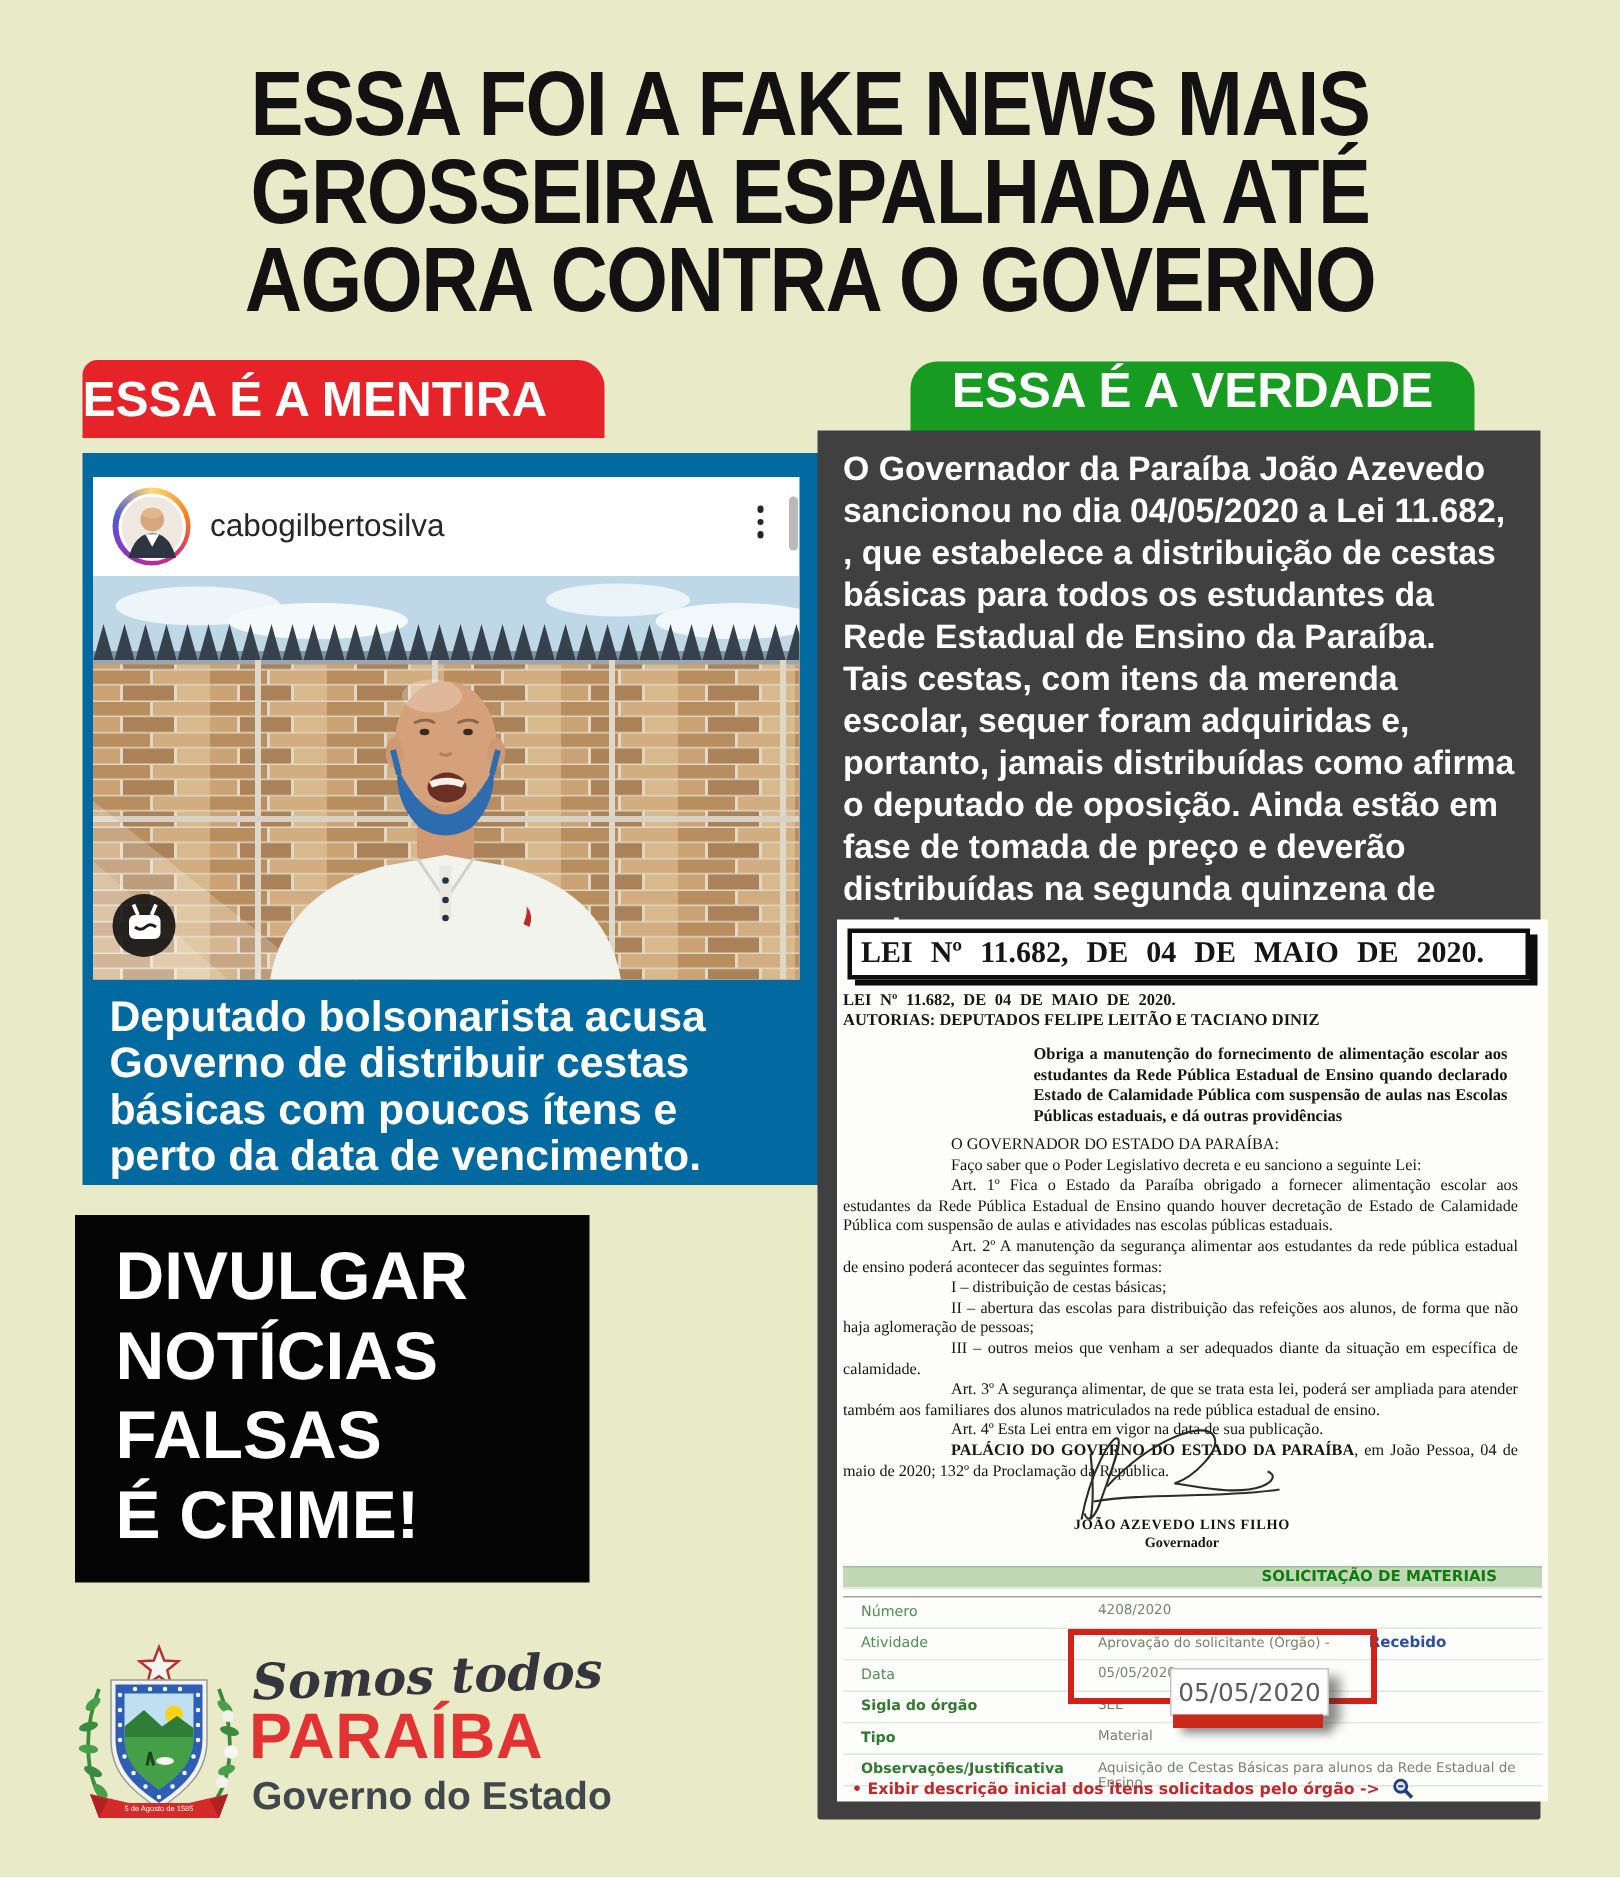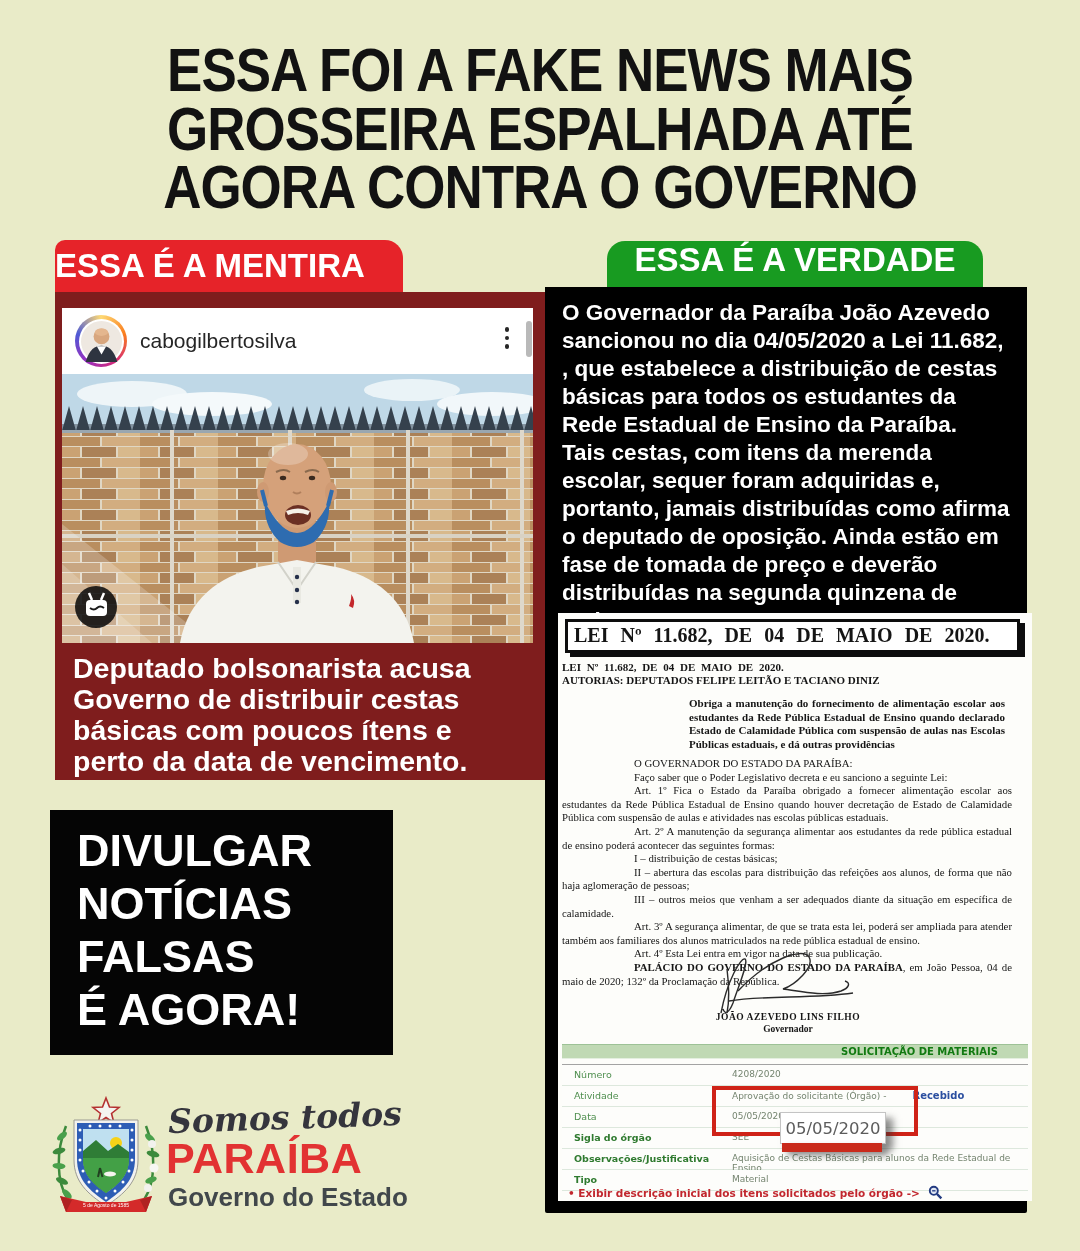--- a/index.html
+++ b/index.html
@@ -6,40 +6,40 @@
   .poster{position:relative;width:1080px;height:1251px;background:#e9ebc8;overflow:hidden;
           font-family:"Liberation Sans",sans-serif;margin:0 auto;}
   
   .headline{position:absolute;top:40px;left:0;width:1080px;text-align:center;color:#121212;
             font-weight:bold;font-size:54px;line-height:52px;letter-spacing:-1px;
             transform:scale(.98,1.13);transform-origin:center top;}
   
   .lie-label{position:absolute;left:55px;top:240px;width:348px;height:52px;background:#e62329;
              border-radius:10px 18px 0 0;color:#fff;font-weight:bold;font-size:33px;
              display:flex;align-items:center;justify-content:flex-start;letter-spacing:0;}
-  .lie-box{position:absolute;left:55px;top:292px;width:558px;height:488px;background:#7f1d1d;}
+  .lie-box{position:absolute;left:55px;top:302px;width:558px;height:488px;background:#0369a1;}
   .ig-card{position:absolute;left:7px;top:16px;width:471px;height:335px;background:#fff;}
   .ig-header{position:relative;height:66px;}
   .ig-avatar{position:absolute;left:13px;top:7px;width:52px;height:52px;border-radius:50%;
              background:conic-gradient(#feda75,#fa7e1e,#d62976,#962fbf,#4f5bd5,#feda75);
              display:flex;align-items:center;justify-content:center;}
   .ig-avatar-inner{width:45px;height:45px;border-radius:50%;background:#fff;
                    display:flex;align-items:center;justify-content:center;}
   .ig-user{position:absolute;left:78px;top:21px;font-size:21px;color:#262626;}
   .ig-dots{position:absolute;right:24px;top:19px;display:flex;flex-direction:column;gap:4px;cursor:pointer;}
   .ig-dots i{width:4.5px;height:4.5px;border-radius:50%;background:#262626;display:block;}
   .ig-scrollbar{position:absolute;right:1px;top:13px;width:6px;height:36px;background:#b9b9b9;border-radius:3px;}
   .ig-video{position:absolute;left:0;top:66px;width:471px;height:269px;overflow:hidden;background:#c7a173;}
   .lie-caption{position:absolute;left:18px;top:361px;width:455px;color:#fff;font-weight:bold;
                font-size:28.5px;line-height:31px;}
   
   .truth-label{position:absolute;left:607px;top:241px;width:376px;height:52px;background:#189b21;
                border-radius:18px 18px 0 0;color:#fff;font-weight:bold;font-size:33px;
                display:flex;align-items:flex-start;justify-content:center;}
-  .truth-box{position:absolute;left:545px;top:287px;width:482px;height:926px;background:#000000;
+  .truth-box{position:absolute;left:545px;top:287px;width:482px;height:926px;background:#404040;
              border-radius:0 0 2px 2px;}
   .truth-text{position:absolute;left:17px;top:12px;width:452px;color:#fff;font-weight:bold;
               font-size:22.5px;line-height:28px;}
   .truth-text p{margin:0;}
   
   .law-doc{position:absolute;left:13px;top:326px;width:460px;height:588px;background:#fdfdfa;
            font-family:"Liberation Serif",serif;color:#151515;padding-left:14px;}
   .ld-title{position:absolute;top:6px;left:7px;right:12px;border:3px solid #0d0d0d;
             box-shadow:5px 4px 0 #0d0d0d;background:#fff;font-size:20px;font-weight:bold;
             padding:2px 6px 3px;word-spacing:7px;white-space:nowrap;}
@@ -251,26 +251,26 @@
         </div>
         <div class="mt-row">
           <span class="mt-label">Data</span>
           <span class="mt-value">05/05/2020</span>
         </div>
         <div class="mt-row bold">
           <span class="mt-label">Sigla do órgão</span>
           <span class="mt-value">SEE</span>
         </div>
         <div class="mt-row bold">
+          <span class="mt-label">Tipo</span>
+          <span class="mt-value">Material</span>
+        </div>
+        <div class="mt-row bold">
           <span class="mt-label">Observações/Justificativa</span>
           <span class="mt-value">Aquisição de Cestas Básicas para alunos da Rede Estadual de Ensino.</span>
-        </div>
-        <div class="mt-row bold">
-          <span class="mt-label">Tipo</span>
-          <span class="mt-value">Material</span>
         </div>
       </div>
 
       <div class="mt-ann"></div>
       <div class="mt-tip">05/05/2020</div>
       <div class="mt-tip-bar"></div>
 
       <div class="mt-link">
         <span>• Exibir descrição inicial dos itens solicitados pelo órgão -&gt;</span>
         <svg width="15" height="15" viewBox="0 0 16 16">
@@ -279,21 +279,21 @@
           <line x1="4.4" y1="6.2" x2="8" y2="6.2" stroke="#223a80" stroke-width="1.4"></line>
         </svg>
       </div>
     </div>
   </div>
 
   <div class="crime-box">
     <div>DIVULGAR</div>
     <div>NOTÍCIAS</div>
     <div>FALSAS</div>
-    <div>É AGORA!</div>
+    <div>É CRIME!</div>
   </div>
 
   <div class="footer-logo">
     <svg width="108" height="122" viewBox="0 0 108 122">
 
       <g>
         <path d="M14,30 C4,55 4,85 16,104" stroke="#3c8a3c" stroke-width="2.5" fill="none"></path>
         <ellipse cx="10" cy="40" rx="6" ry="3" fill="#49a04b" transform="rotate(-40 10 40)"></ellipse>
         <ellipse cx="7" cy="55" rx="6.5" ry="3" fill="#3c8a3c" transform="rotate(-15 7 55)"></ellipse>
         <ellipse cx="7" cy="70" rx="6.5" ry="3" fill="#49a04b" transform="rotate(5 7 70)"></ellipse>

